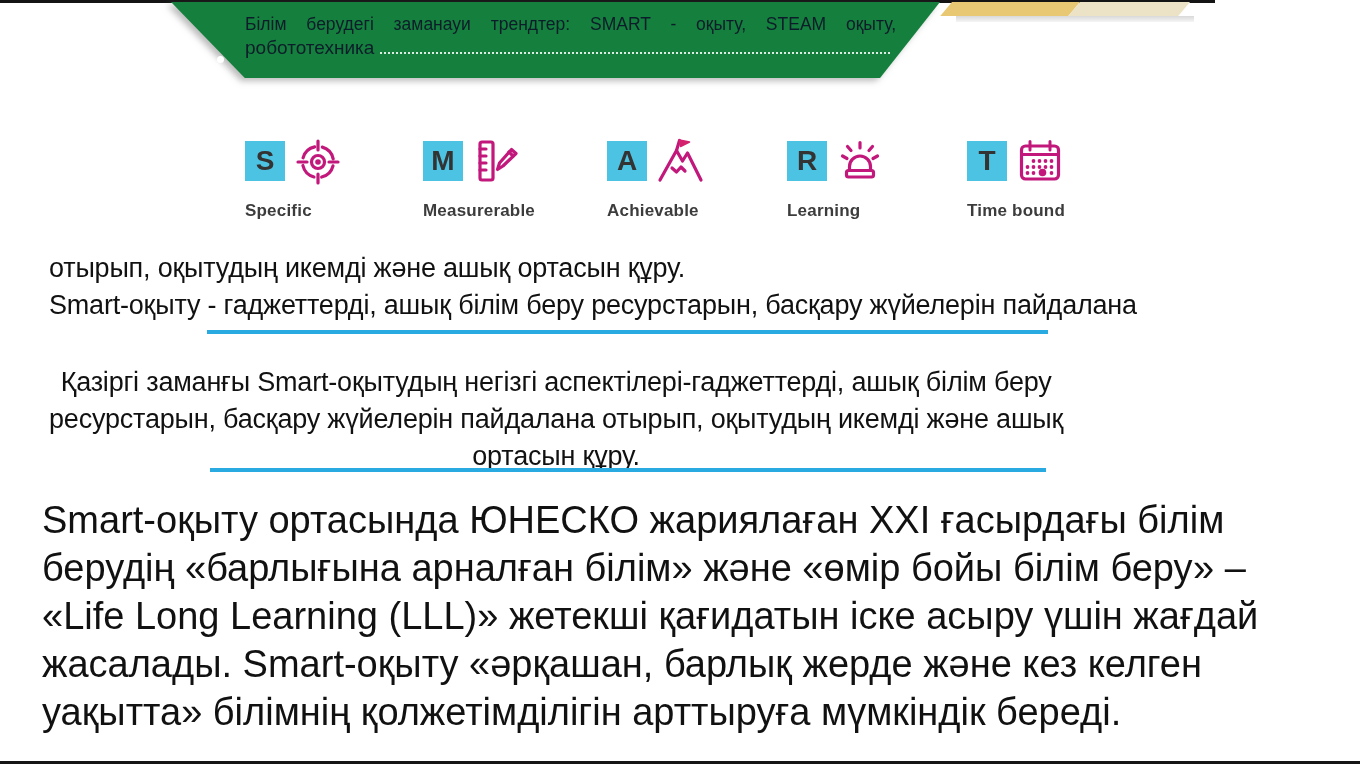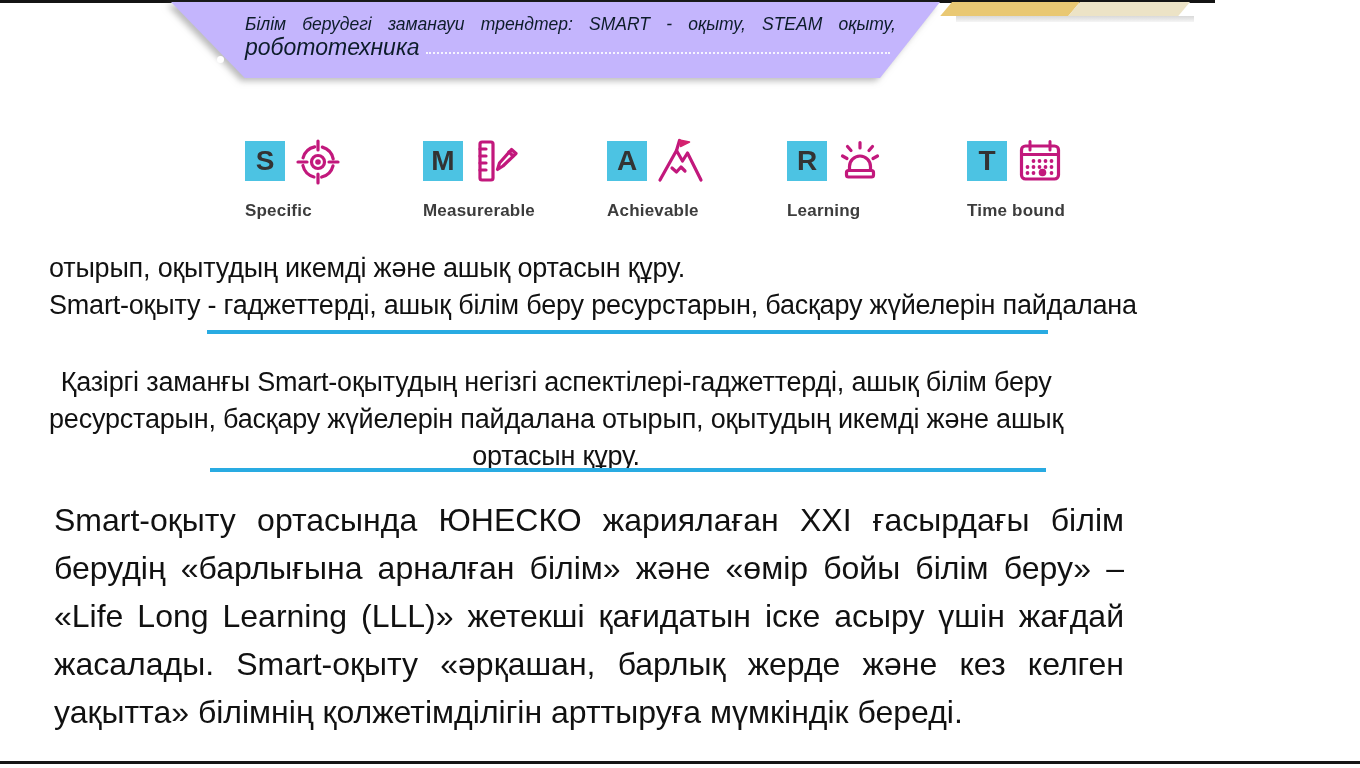--- a/index.html
+++ b/index.html
@@ -11,43 +11,43 @@
   .gold-stripe{position:absolute;left:952px;top:2px;width:128px;height:14px;background:#e9c873;
                transform:skewX(-40deg);transform-origin:0 0;}
   .cream-stripe{position:absolute;left:1080px;top:2px;width:110px;height:14px;background:#ece3c6;
                transform:skewX(-40deg);transform-origin:0 0;}
   .stripes-shadow{position:absolute;left:956px;top:16px;width:238px;height:6px;
                background:linear-gradient(#cccccc,#f2f2f2);opacity:.75;}
 
   
   .banner-wrap{position:absolute;left:171px;top:2px;width:769px;height:76px;
                filter:drop-shadow(-4px 3px 3px rgba(120,120,120,.5));}
-  .banner{width:100%;height:100%;background:#c4b5fd;
+  .banner{width:100%;height:100%;background:#15803d;
           clip-path:polygon(0 0,100% 0,92.2% 100%,9.6% 100%);
-          box-sizing:border-box;padding:11px 44px 0 74px;font-style:italic;}
+          box-sizing:border-box;padding:11px 44px 0 74px;}
   .banner-line1{font-size:17.5px;line-height:23px;color:#0d1c2a;
                 text-align:justify;text-align-last:justify;white-space:nowrap;}
-  .banner-line2{display:flex;align-items:flex-end;font-size:23px;line-height:23px;color:#0d1c2a;text-align:right;}
+  .banner-line2{display:flex;align-items:flex-end;font-size:19px;line-height:23px;color:#0d1c2a;text-align:right;}
   .leader{flex:1;border-bottom:2px dotted rgba(255,255,255,.85);margin:0 6px 5px 6px;height:14px;}
   .banner-bullet{position:absolute;left:217px;top:56px;width:7px;height:7px;border-radius:50%;
                  background:#ffffff;z-index:3;}
 
   
   .smart-item{position:absolute;top:137px;}
   .smart-row{display:flex;align-items:center;gap:9px;height:48px;}
   .letter-box{width:40px;height:40px;background:#4cc3e3;display:flex;align-items:center;
               justify-content:center;font-weight:700;font-size:28px;color:#333;}
   .smart-label{margin-top:16px;font-weight:700;font-size:17px;color:#3c3c3c;letter-spacing:.2px;}
   .smart-icon{flex:0 0 auto;}
 
   
   .para{position:absolute;left:49px;letter-spacing:-0.2px;color:#111;}
   .p1{top:250px;font-size:27px;line-height:37px;}
   .p2{top:364px;font-size:27px;line-height:37px;text-align:center;}
-  .p3{left:54px;top:496px;width:1070px;font-size:32px;line-height:48px;letter-spacing:0;}
+  .p3{left:42px;top:496px;width:1070px;font-size:38px;line-height:48px;letter-spacing:0;}
   .pline{white-space:nowrap;}
   .just{text-align:justify;text-align-last:justify;white-space:nowrap;}
 
   
   .underline1{position:absolute;left:207px;top:330px;width:841px;height:3.5px;background:#29abe2;}
   .underline2{position:absolute;left:210px;top:468px;width:836px;height:4px;background:#29abe2;}
 
   .bottom-line{position:absolute;left:0;top:761px;width:1360px;height:2.5px;background:#161616;}
 
   svg{display:block;}

